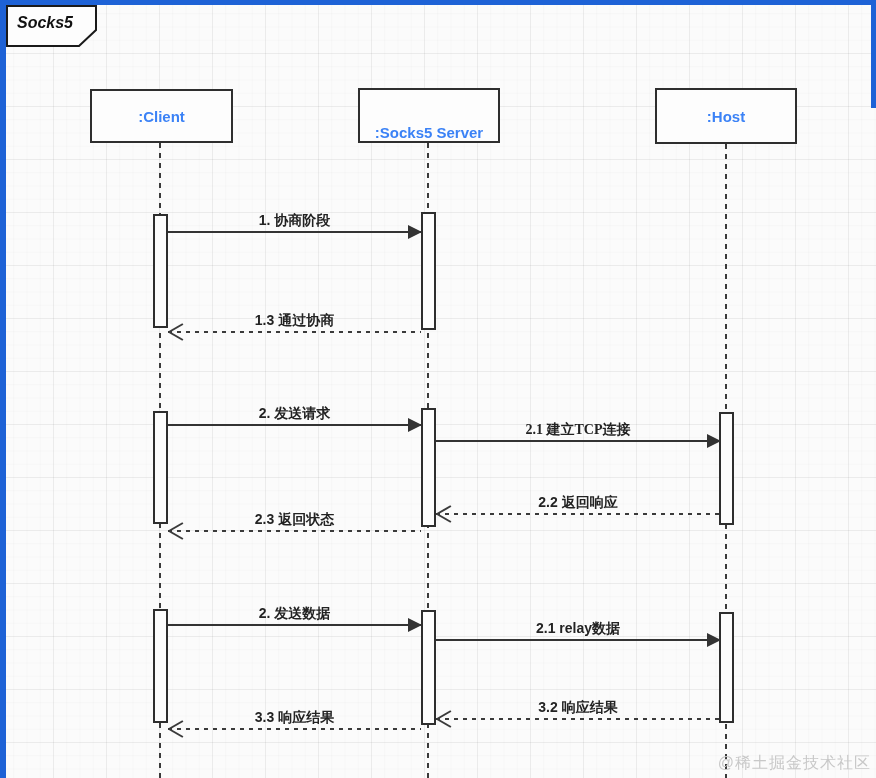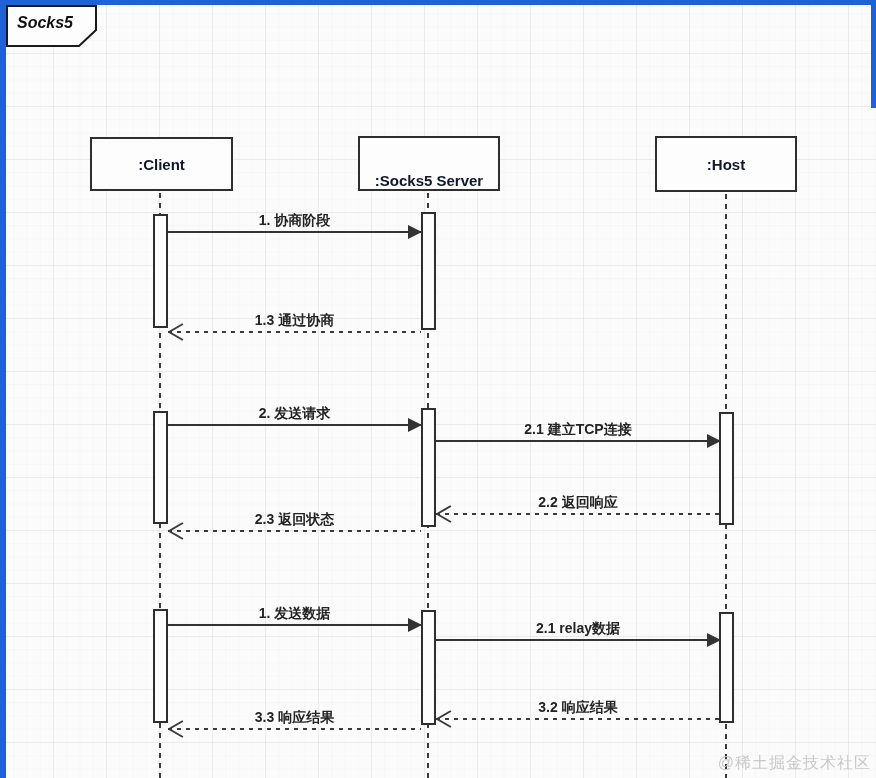--- a/index.html
+++ b/index.html
@@ -21,21 +21,21 @@
 
   .frame-tab{position:absolute;left:6px;top:5px;width:92px;height:42px;}
   .frame-tab .tab-label{
     position:absolute;left:0;top:9px;width:78px;text-align:center;
     font-size:16px;font-weight:700;color:#111;font-style:italic;
   }
 
   .actor{
     position:absolute;box-sizing:border-box;background:#fdfdfd;border:2px solid #2e2e2e;
     display:flex;align-items:center;justify-content:center;
-    font-size:15px;font-weight:600;color:#0f172a;white-space:nowrap;margin-top:48px;
+    font-size:15px;font-weight:600;color:#3b82f6;white-space:nowrap;
   }
   .lifeline{
     position:absolute;width:2px;
     background:repeating-linear-gradient(180deg,#3a3a3a 0 5px,transparent 5px 10px);
   }
   .act{
     position:absolute;box-sizing:border-box;width:15px;background:#fdfdfd;border:2px solid #2e2e2e;
   }
 
   .msg{position:absolute;margin-top:11px;}
@@ -111,40 +111,40 @@
     <div class="line dashed"></div>
     <div class="arrow-open"></div>
   </div>
 
   <div class="msg" style="left:168px;top:394px;width:253px;height:28px;">
     <div class="lbl">2. 发送请求</div>
     <div class="line solid"></div>
     <div class="arrow-filled"></div>
   </div>
 
-  <div class="msg" style="left:436px;top:410px;width:284px;height:28px;">
+  <div class="msg" style="left:436px;top:410px;width:284px;height:28px;font-family:Liberation Serif, serif;">
     <div class="lbl">2.1 建立TCP连接</div>
     <div class="line solid"></div>
     <div class="arrow-filled"></div>
   </div>
 
   <div class="msg" style="left:436px;top:483px;width:284px;height:28px;">
     <div class="lbl">2.2 返回响应</div>
     <div class="line dashed"></div>
     <div class="arrow-open"></div>
   </div>
 
   <div class="msg" style="left:168px;top:500px;width:253px;height:28px;">
     <div class="lbl">2.3 返回状态</div>
     <div class="line dashed"></div>
     <div class="arrow-open"></div>
   </div>
 
   <div class="msg" style="left:168px;top:594px;width:253px;height:28px;">
-    <div class="lbl">1. 发送数据</div>
+    <div class="lbl">2. 发送数据</div>
     <div class="line solid"></div>
     <div class="arrow-filled"></div>
   </div>
 
   <div class="msg" style="left:436px;top:609px;width:284px;height:28px;">
     <div class="lbl">2.1 relay数据</div>
     <div class="line solid"></div>
     <div class="arrow-filled"></div>
   </div>
 

